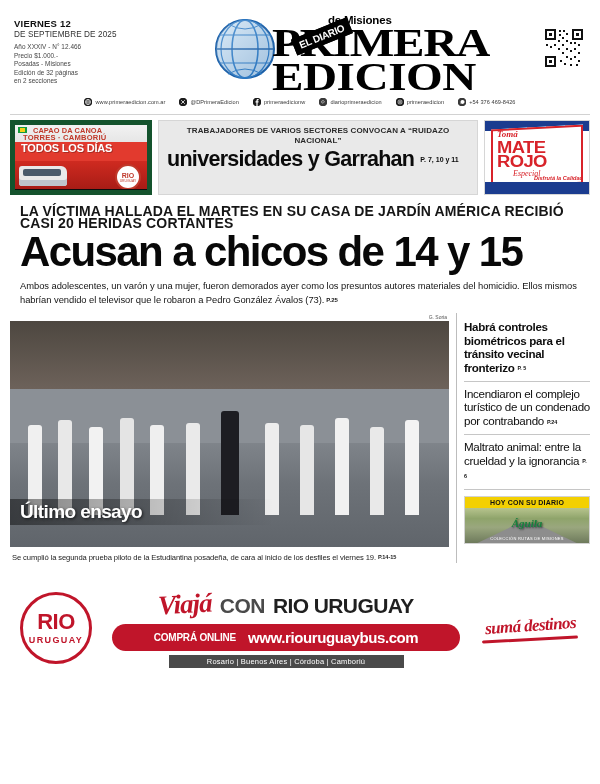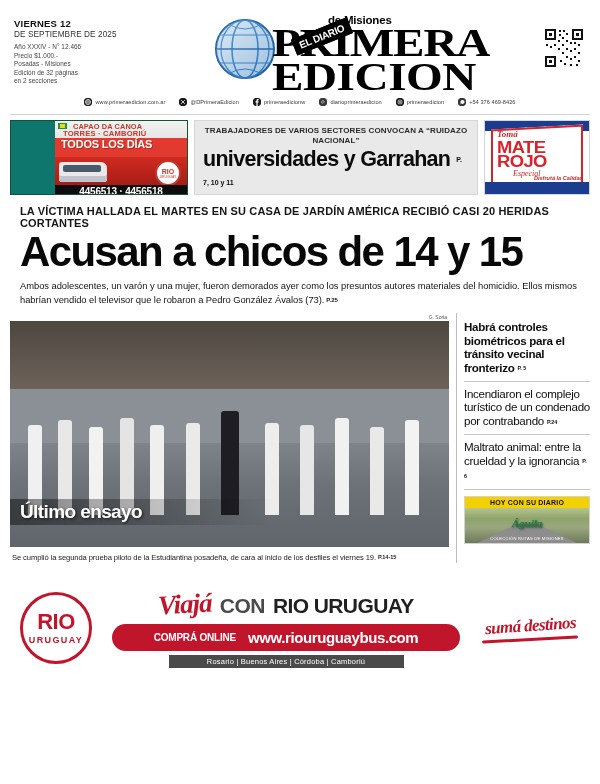--- a/index.html
+++ b/index.html
@@ -42,21 +42,21 @@
 
   
   .socialbar{display:flex;align-items:center;justify-content:center;gap:14px;height:20px;padding:0 10px;}
   .social-item{display:flex;align-items:center;gap:3px;font-size:5.6px;color:#3a3a3a;white-space:nowrap;letter-spacing:.05px;}
   .sic{width:8px;height:8px;border-radius:50%;background:#1b1b1b;display:inline-block;flex:none;position:relative;}
   .sic svg{position:absolute;left:0;top:0;}
   .rule{height:1px;background:#d2d2d2;margin:2px 10px 0 10px;}
 
   
   .promorow{display:flex;gap:6px;padding:5px 10px 4px 10px;align-items:stretch;height:84px;box-sizing:border-box;}
-  .ad-rio{width:132px;flex:none;border:1px solid #14532d;position:relative;overflow:hidden;background:#0f766e;padding-left:44px;}
+  .ad-rio{width:132px;flex:none;border:5px solid #14532d;position:relative;overflow:hidden;background:#0f766e;}
   .ad-rio .top{height:17px;background:linear-gradient(#f2f2f2,#e6e6e6);position:relative;}
   .ad-rio .top .l1{position:absolute;left:18px;top:1px;font-size:7.4px;font-weight:bold;color:#c0392b;letter-spacing:.1px;}
   .ad-rio .top .l2{position:absolute;left:8px;top:8px;font-size:7.6px;font-weight:bold;color:#c0392b;letter-spacing:.2px;}
   .ad-rio .flag{position:absolute;left:3px;top:2px;width:9px;height:6px;background:#169b3b;}
   .ad-rio .flag i{position:absolute;left:2px;top:1px;width:5px;height:4px;background:#f7d117;transform:rotate(0deg);}
   .ad-rio .mid{height:19px;background:#e23a2e;position:relative;}
   .ad-rio .mid span{position:absolute;left:6px;top:0;color:#fff;font-size:11px;font-weight:bold;letter-spacing:-.2px;
      text-shadow:1px 1px 0 rgba(0,0,0,.25);}
   .ad-rio .photo{height:28px;background:linear-gradient(180deg,#cf2a20,#a81c16);position:relative;overflow:hidden;}
   .ad-rio .bus{position:absolute;left:4px;top:5px;width:48px;height:20px;background:#e9e9e9;border-radius:3px 6px 3px 3px;
@@ -85,21 +85,21 @@
   .ad-mate .m1{position:absolute;left:12px;top:18px;font-size:16px;font-weight:bold;color:#d8232a;letter-spacing:-.5px;
      z-index:2;font-family:"Liberation Sans", sans-serif;transform:scaleX(1.15);transform-origin:left;}
   .ad-mate .m2{position:absolute;left:12px;top:32px;font-size:16px;font-weight:bold;color:#d8232a;letter-spacing:-.5px;
      z-index:2;font-family:"Liberation Sans", sans-serif;transform:scaleX(1.15);transform-origin:left;}
   .ad-mate .esp{position:absolute;left:28px;top:48px;font-size:8px;font-style:italic;color:#d8232a;z-index:2;
      font-family:"Liberation Serif", serif;}
   .ad-mate .slog{position:absolute;right:6px;bottom:13px;font-size:5.6px;font-weight:bold;color:#d8232a;z-index:2;
      font-style:italic;}
 
   
-  .mainkicker{font-size:11px;font-weight:bold;color:#161616;letter-spacing:.15px;padding:6px 0 2px 20px;line-height:12px;}
+  .mainkicker{font-size:14px;font-weight:bold;color:#161616;letter-spacing:.15px;padding:6px 0 2px 20px;line-height:12px;}
   .mainhead{padding:0 12px 0 20px;}
   .mainhead .l{font-size:42px;font-weight:bold;color:#080808;line-height:41px;letter-spacing:-1.6px;
      font-family:"Liberation Sans", sans-serif;}
   .subdeck{padding:7px 18px 6px 20px;font-size:9.4px;line-height:13.5px;color:#141414;letter-spacing:-.05px;}
   .subdeck .pg{font-size:6px;font-weight:bold;vertical-align:1px;margin-left:2px;}
 
   
   .body{display:flex;gap:7px;padding:0 10px;height:250px;box-sizing:border-box;}
   .photocol{flex:1;display:flex;flex-direction:column;}
   .credit{font-size:5px;color:#555;text-align:right;height:8px;line-height:8px;padding-right:2px;}

